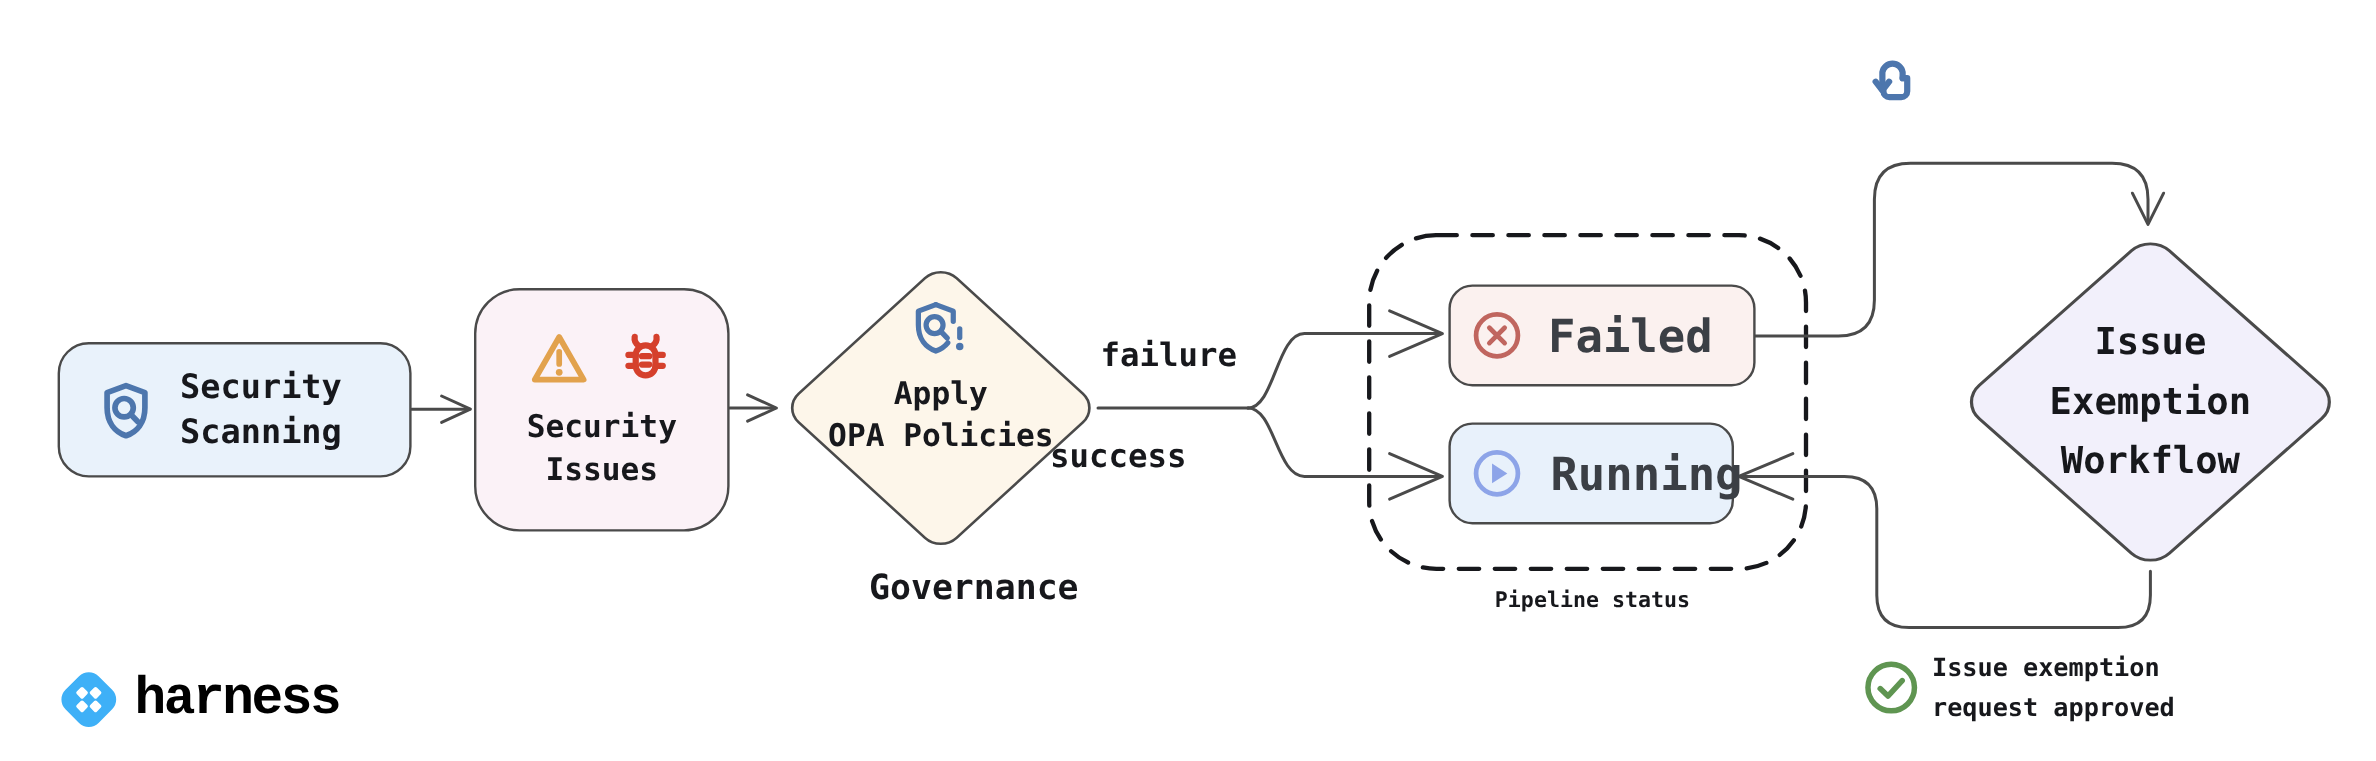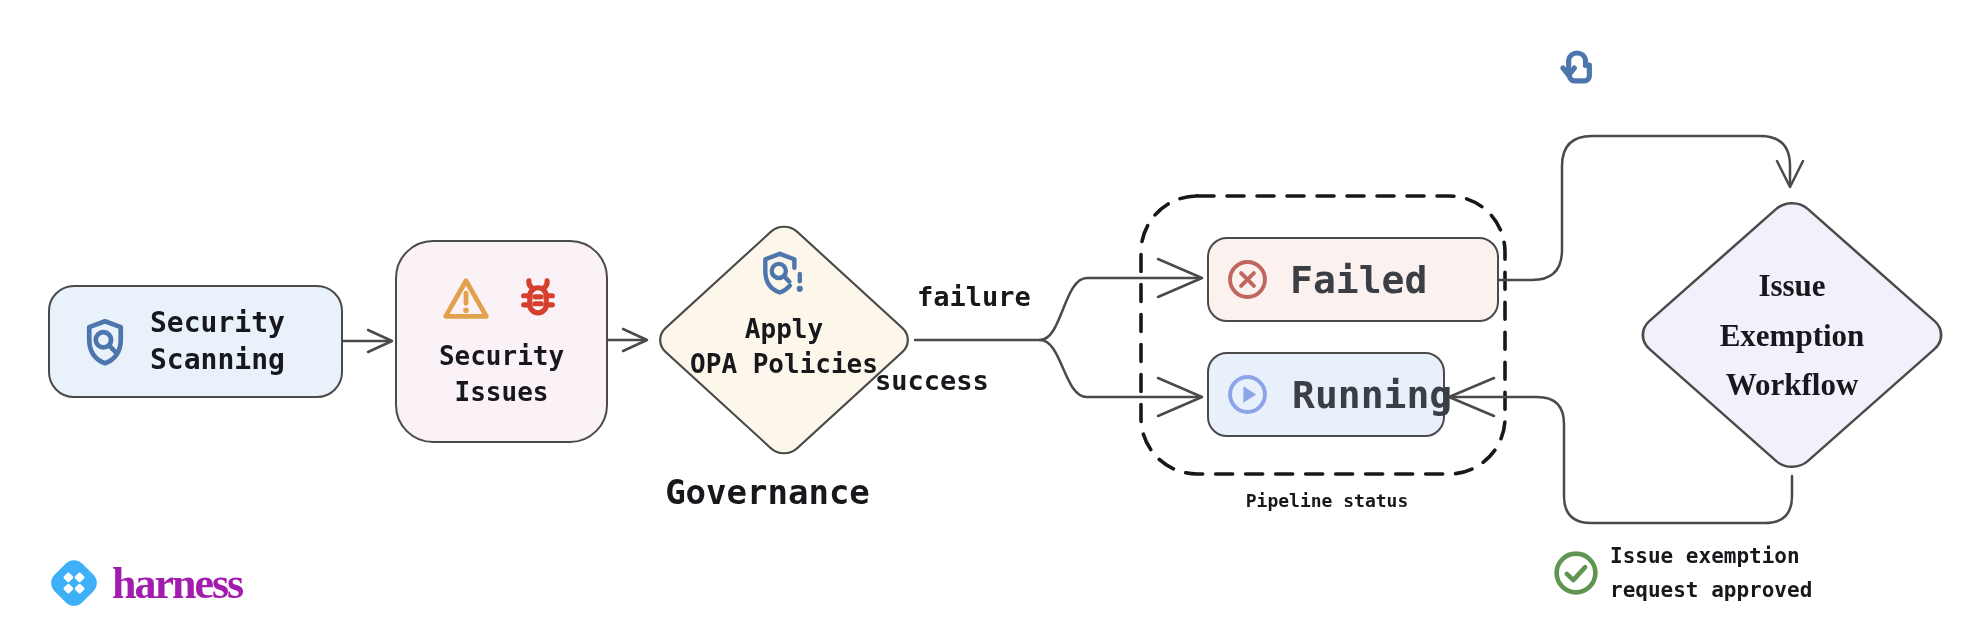--- a/index.html
+++ b/index.html
@@ -21,44 +21,44 @@
   .diamond.exemption{fill:var(--exemption_fill);}
   .node{position:absolute;box-sizing:border-box;border:2px solid var(--line);display:flex;align-items:center;}
   .node .label{font-weight:700;white-space:pre-line;}
   .node-scanning{left:48px;top:285px;width:295px;height:113px;background:var(--scanning_fill);
     border-radius:26px;padding-left:28px;gap:18px;}
   .node-scanning .label{font-size:28px;line-height:1.3;}
   .node-issues{left:395px;top:240px;width:213px;height:203px;background:var(--issues_fill);
     border-radius:38px;flex-direction:column;justify-content:center;gap:14px;}
   .node-issues .icons{display:flex;gap:16px;align-items:center;}
   .node-issues .label{font-size:26px;line-height:1.35;text-align:center;}
-  .node-status{width:292px;height:85px;border-radius:20px;padding-left:16px;gap:20px;}
+  .node-status{width:256px;height:85px;border-radius:20px;padding-left:16px;gap:20px;}
   .node-status .label{font-size:38px;color:var(--text_status);}
   .node-failed{left:1207px;top:237px;background:var(--failed_fill);}
   .node-running{left:1207px;top:352px;width:238px;background:var(--running_fill);gap:22px;}
   .diamond-content{position:absolute;display:flex;flex-direction:column;align-items:center;}
   .opa-content{left:674px;top:246px;width:220px;gap:12px;}
   .opa-content .label{font-size:26px;line-height:1.35;font-weight:700;text-align:center;white-space:pre-line;}
   .exemption-content{left:1647px;top:261px;width:290px;}
-  .exemption-content .label{font-size:31px;line-height:1.6;font-weight:700;text-align:center;white-space:pre-line;font-family:Liberation Serif, serif;}
+  .exemption-content .label{font-size:31px;line-height:1.6;font-weight:700;text-align:center;white-space:pre-line;}
   .caption{position:absolute;font-weight:700;text-align:center;}
-  .caption-governance{left:660px;top:472px;width:215px;font-size:34px;}
+  .caption-governance{left:704px;top:472px;width:215px;font-size:29px;}
   .caption-pipeline{left:1196px;top:490px;width:262px;font-size:18px;}
   .edge-label{position:absolute;font-weight:700;font-size:27px;}
   .edge-failure{left:917px;top:281px;}
   .edge-success{left:875px;top:365px;}
   .annotation{position:absolute;font-weight:700;white-space:pre-line;}
   .annotation-request{left:1620px;top:28px;font-size:23px;line-height:1.55;}
   .annotation-approved{left:1610px;top:540px;font-size:21px;line-height:1.6;}
   .float-icon{position:absolute;}
   .icon-tap{left:1552px;top:42px;}
   .icon-check{left:1551px;top:548px;}
   .brand{position:absolute;left:44px;top:553px;display:flex;align-items:center;gap:8px;}
-  .brand .word{font-family:Liberation Serif, serif;font-weight:700;
-    font-size:44px;letter-spacing:-2px;color:#a21caf;}
+  .brand .word{font-family:Liberation Mono, monospace;font-weight:700;
+    font-size:44px;letter-spacing:-2px;color:#000000;}
   svg.icon{display:block;}
 </style>
 </head>
 <body>
 
 <div class="canvas">
 
   <svg class="wires" viewBox="0 0 1980 634">
     <rect class="diamond opa" x="-100" y="-100" width="200" height="200" rx="20" transform="translate(784 340) scale(0.93 0.85) rotate(45)"></rect>
     <rect class="diamond exemption" x="-100" y="-100" width="200" height="200" rx="20" transform="translate(1792 335) scale(1.12 0.99) rotate(45)"></rect>

